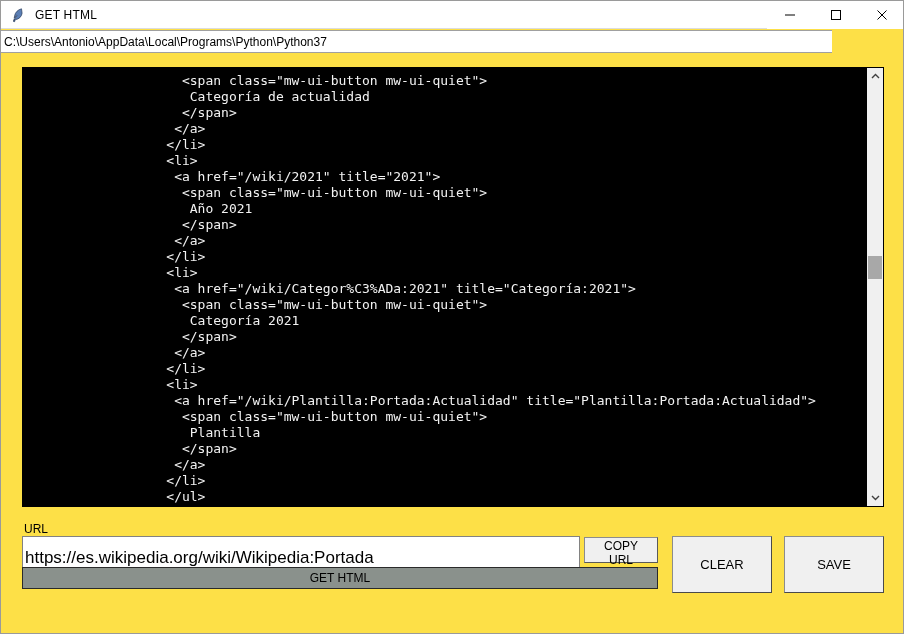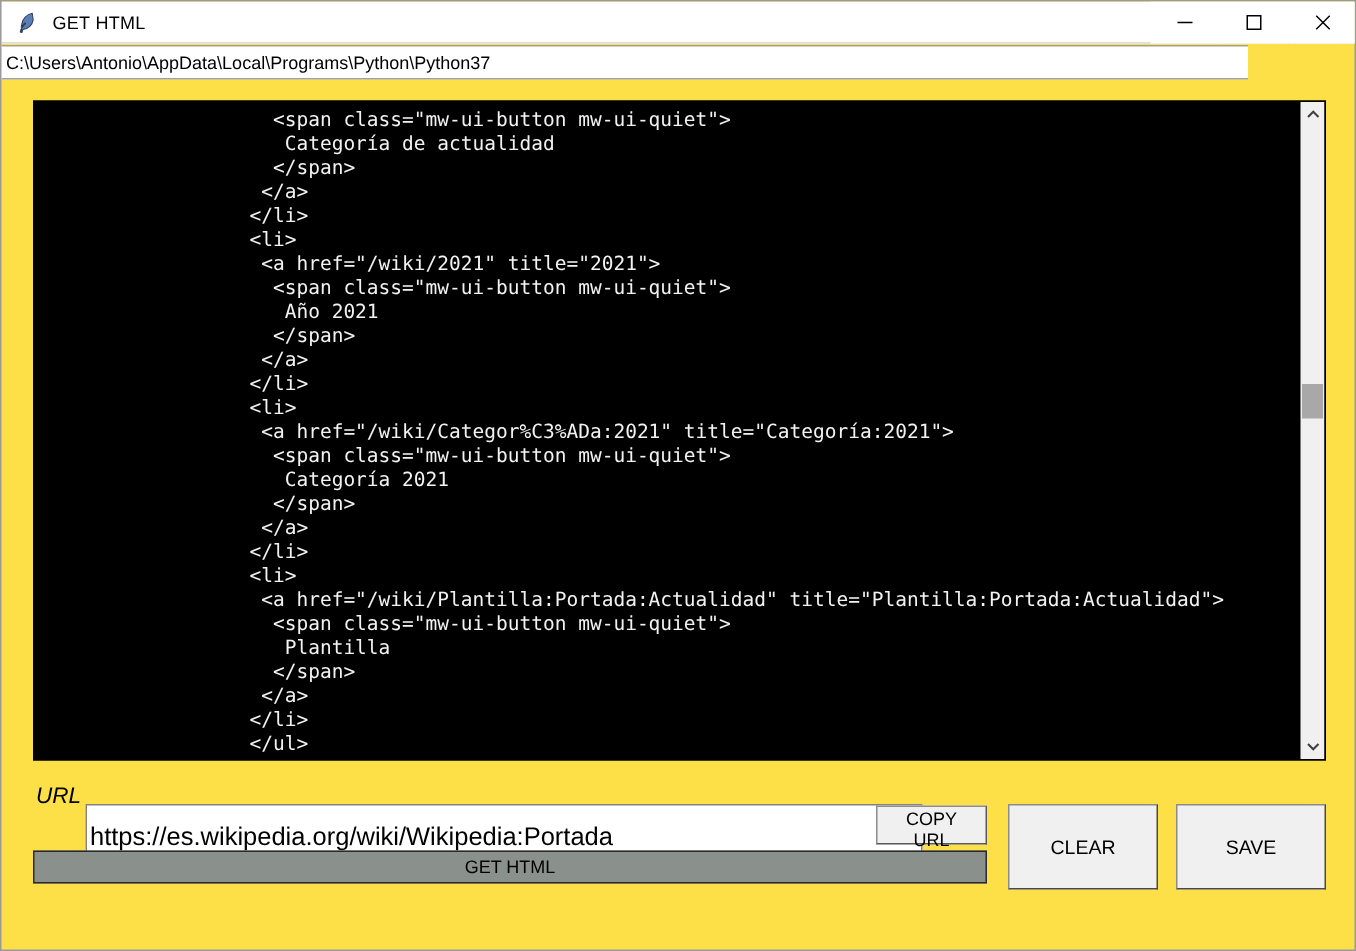--- a/index.html
+++ b/index.html
@@ -141,39 +141,37 @@
     width: 14px;
     height: 23px;
     background: #a8a8a8;
   }
 
   
   .url-label {
     position: absolute;
     left: 23px;
     top: 521px;
-    font-size: 15px;
-    color: #000000;
-    font-style: italic;
+    font-size: 12px;
+    color: #000000;
   }
   .url-input {
     position: absolute;
     left: 21px;
     top: 535px;
     width: 558px;
     height: 43px;
     box-sizing: border-box;
     background: #ffffff;
     border: 1px solid #828282;
     font-family: "Liberation Sans", sans-serif;
     font-size: 17px;
     color: #000000;
     padding: 0 2px;
     outline: none;
-    margin-left: 35px;
   }
   .copy-url-btn {
     position: absolute;
     left: 583px;
     top: 536px;
     width: 74px;
     height: 26px;
     box-sizing: border-box;
     background: #f0f0f0;
     border: 1px solid #8c8c8c;

